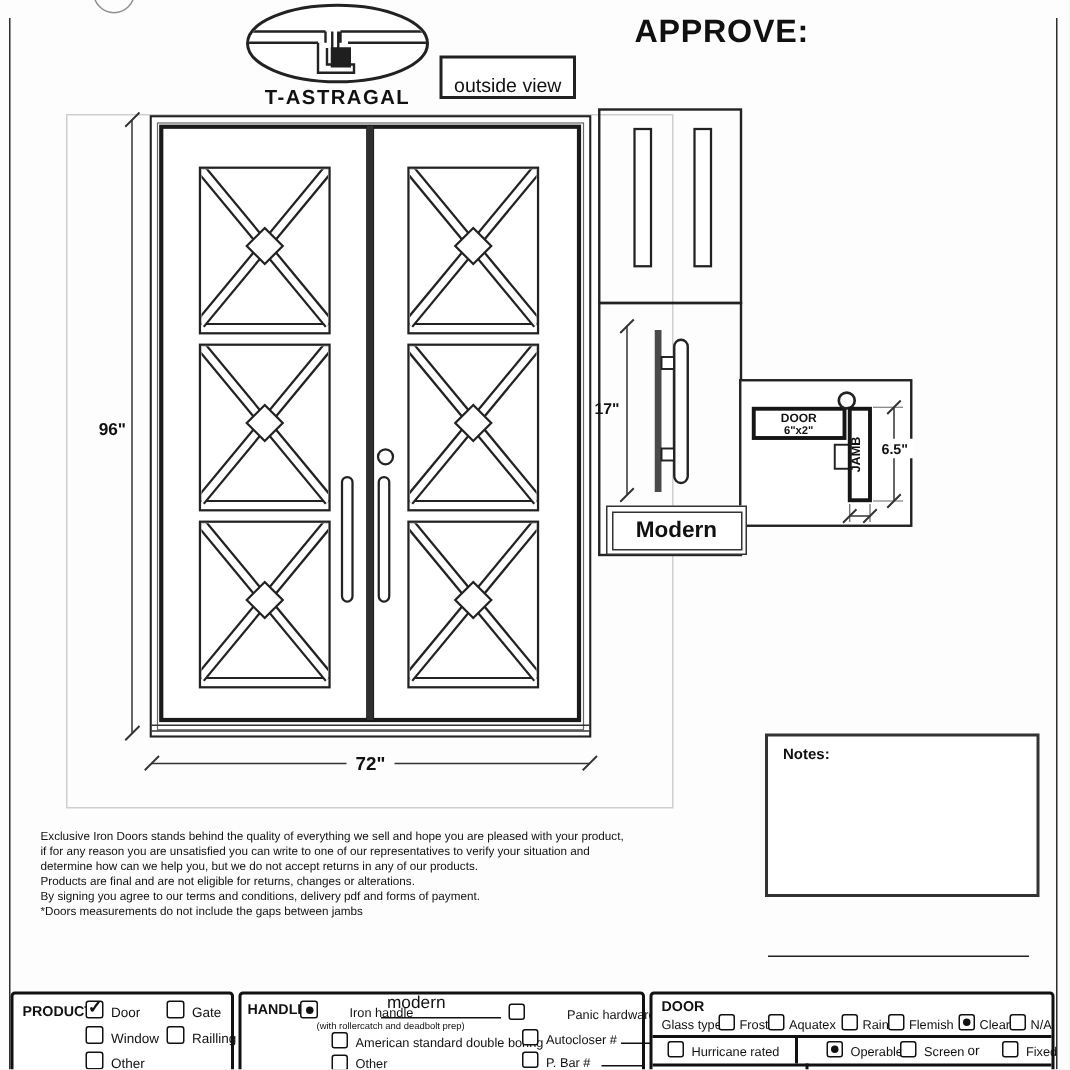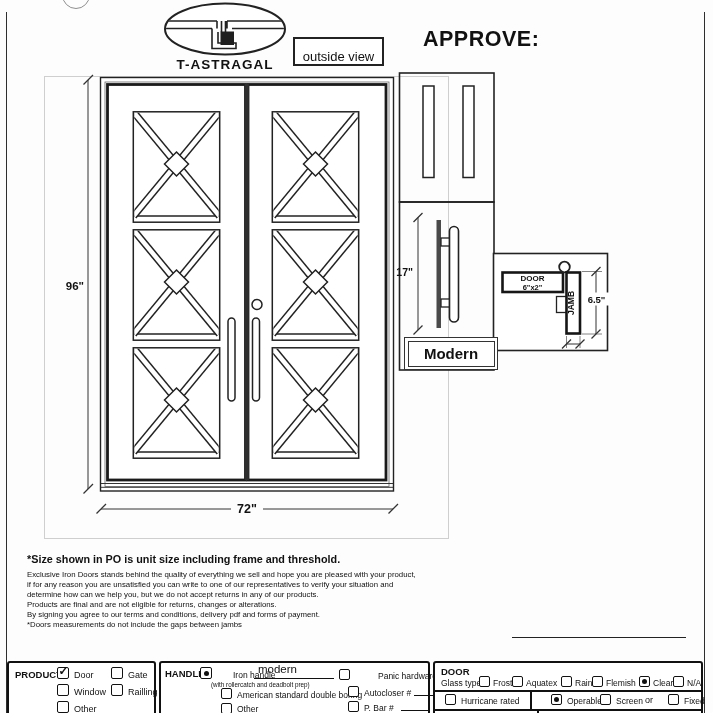--- a/index.html
+++ b/index.html
@@ -5,21 +5,21 @@
   html,body{margin:0;padding:0;background:#f2f2f2;}
   .page{position:relative;width:713px;height:713px;background:#fdfdfd;overflow:hidden;
         font-family:"Liberation Sans",sans-serif;color:#111;}
   .abs{position:absolute;}
   svg text{font-family:"Liberation Sans",sans-serif;fill:#111;}
   .page-border{position:absolute;top:12px;bottom:0;width:0;border-left:1.6px solid #2e2e2e;}
   .logo-circle{position:absolute;left:62px;top:-19px;width:26px;height:26px;border:1.6px solid #8f8f8f;border-radius:50%;}
   .astragal-lbl{position:absolute;left:160px;top:57px;width:130px;text-align:center;font-size:13.5px;font-weight:600;letter-spacing:1px;}
   .outside-box{position:absolute;left:293px;top:37px;width:87px;height:25px;border:2px solid #222;background:#fff;
                display:flex;align-items:flex-end;justify-content:center;font-size:13px;font-weight:500;}
-  .approve{position:absolute;left:423px;top:27px;font-size:21.5px;font-weight:700;letter-spacing:.5px;}
+  .approve{position:absolute;left:423px;top:9px;font-size:21.5px;font-weight:700;letter-spacing:.5px;}
   .modern-box{position:absolute;left:404px;top:337px;width:92px;height:31px;border:1.6px solid #333;background:#fff;}
   .modern-inner{position:absolute;inset:2.5px;border:1.6px solid #333;display:flex;align-items:center;justify-content:center;
                 font-size:15px;font-weight:600;}
   .notes-box{position:absolute;left:510px;top:489px;width:183px;height:109px;border:2px solid #333;background:#fff;
              padding:7px 10px;box-sizing:border-box;font-size:10px;font-weight:600;}
   .sig-line{position:absolute;left:512px;top:637px;width:174px;border-top:1.6px solid #222;}
   .sig-lbl{position:absolute;left:505px;top:641px;width:190px;text-align:center;font-size:12.5px;font-weight:600;letter-spacing:.3px;}
   .disc{position:absolute;left:27px;top:553px;width:420px;}
   .disc .b{font-size:10.8px;font-weight:700;margin:0 0 5px 0;}
   .disc .s{font-size:7.8px;line-height:10.1px;margin:0;}
@@ -151,24 +151,26 @@
 
   <div class="astragal-lbl">T-ASTRAGAL</div>
   <div class="outside-box">
     <span>outside view</span>
   </div>
   <div class="approve">APPROVE:</div>
   <div class="modern-box">
     <div class="modern-inner">Modern</div>
   </div>
 
+  <div class="notes-box">
+    <span>Notes:</span>
+  </div>
   <div class="sig-line"></div>
 
   <div class="disc">
-    <p class="b">*Size shown in PO is unit size including frame and threshold.</p>
     <p class="s">Exclusive Iron Doors stands behind the quality of everything we sell and hope you are pleased with your product,</p>
     <p class="s">if for any reason you are unsatisfied you can write to one of our representatives to verify your situation and</p>
     <p class="s">determine how can we help you, but we do not accept returns in any of our products.</p>
     <p class="s">Products are final and are not eligible for returns, changes or alterations.</p>
     <p class="s">By signing you agree to our terms and conditions, delivery pdf and forms of payment.</p>
     <p class="s">*Doors measurements do not include the gaps between jambs</p>
   </div>
 
   <div class="fbox" style="left:7px;top:661px;width:149px;height:58px;">
     <div class="fhdr" style="left:6px;top:6px;">PRODUCT:</div>

